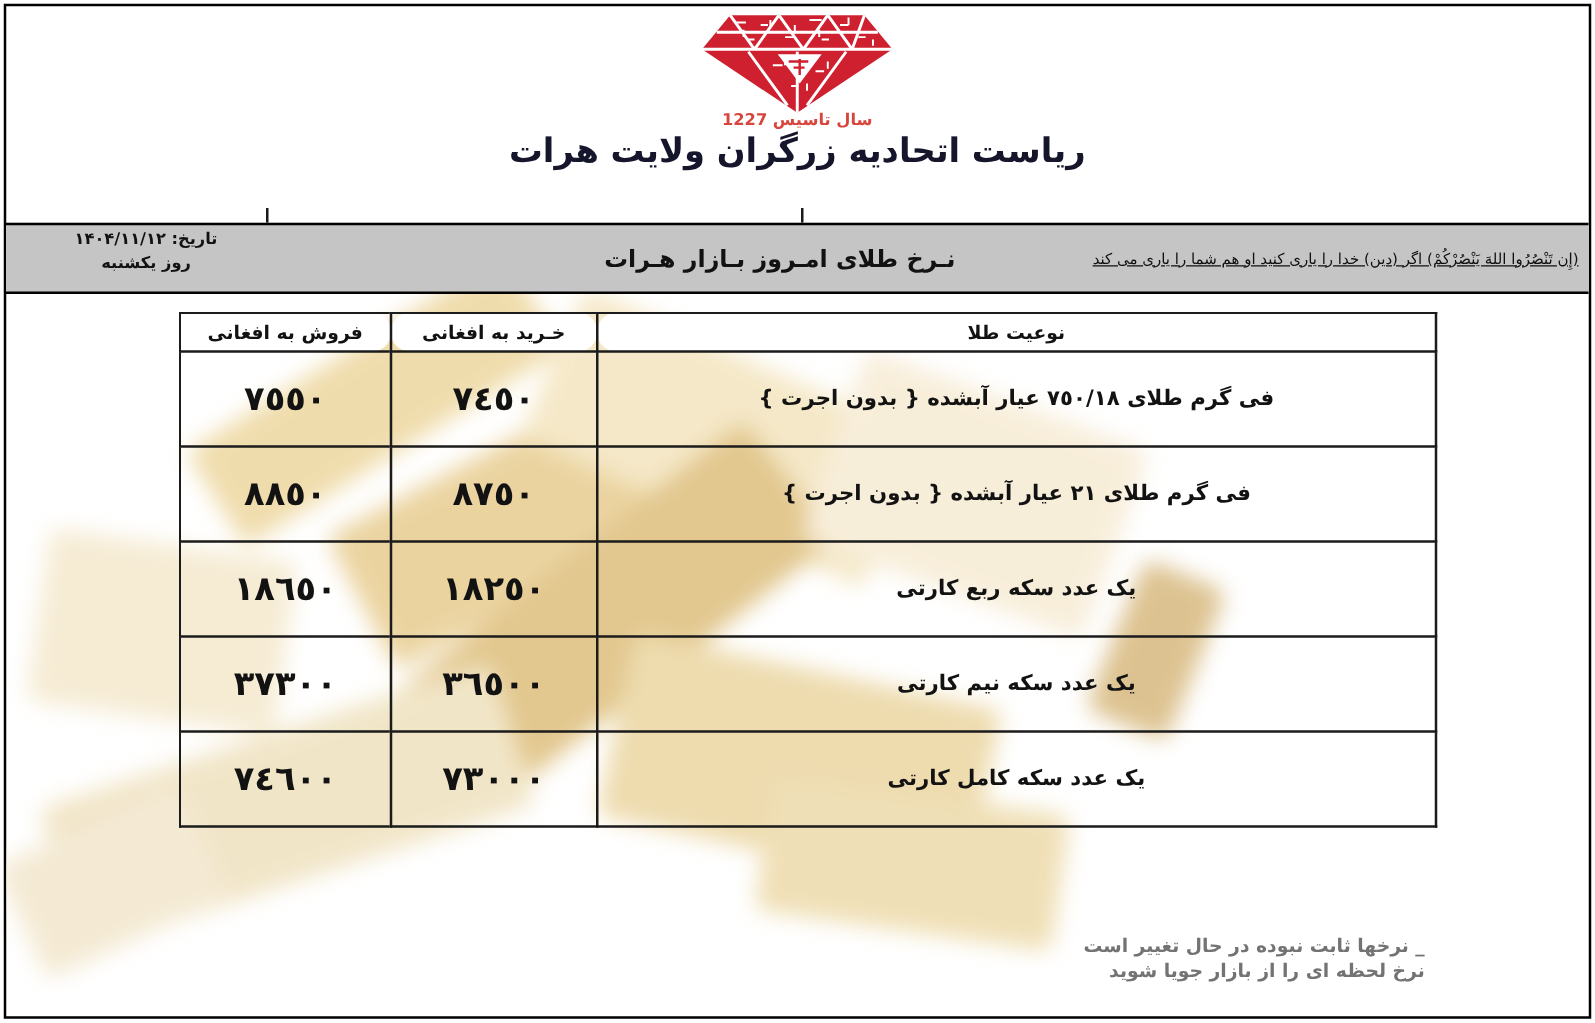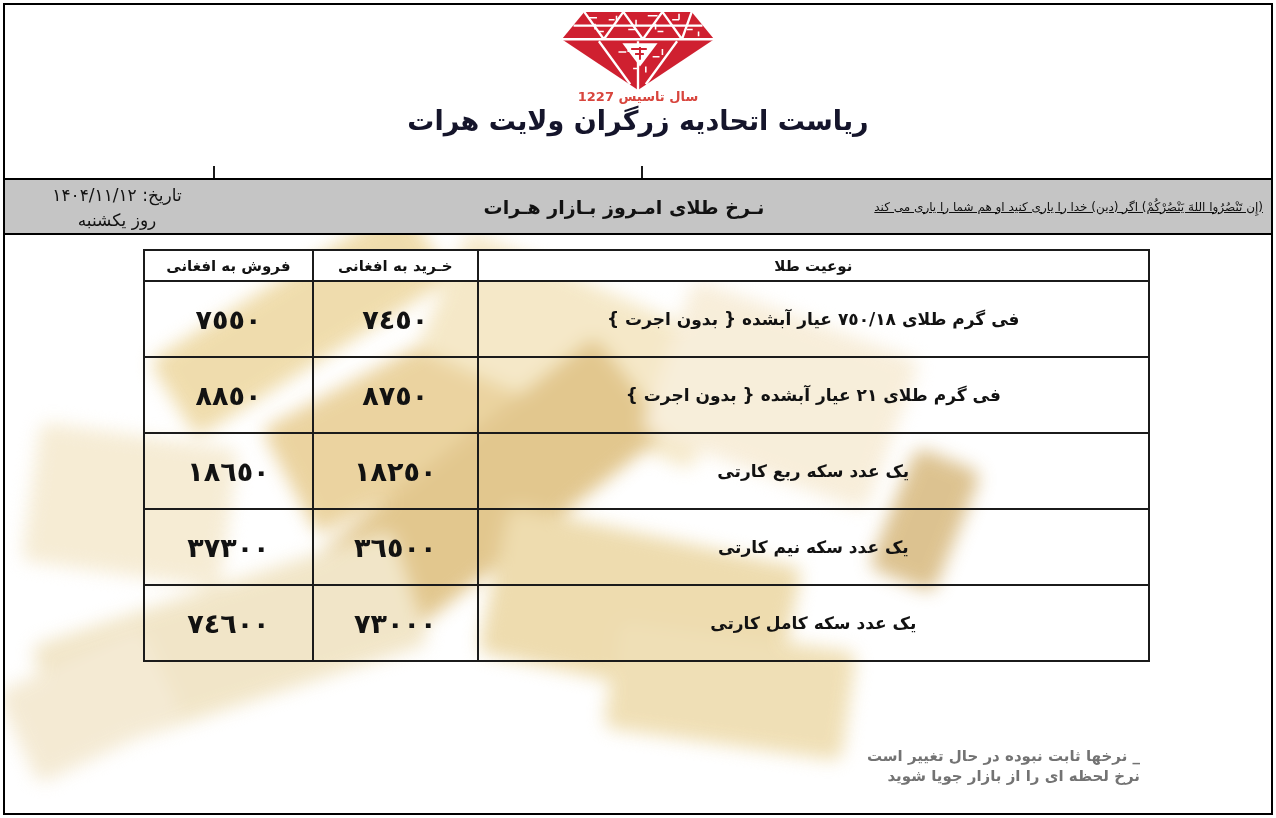--- a/index.html
+++ b/index.html
@@ -22,21 +22,21 @@
              font-size:27px;font-weight:700;color:#15152b;letter-spacing:.5px;}
 
   
   .tick{position:absolute;width:2px;height:12px;background:#1a1a1a;top:161px;}
   .tick.t1{left:208px;} .tick.t2{left:636px;}
 
   
   .info-bar{position:absolute;left:0;right:0;top:173px;height:57px;
             background:var(--bar-gray);border-top:2px solid #000;border-bottom:2px solid #000;}
   .date-block{position:absolute;right:auto;left:8px;top:3px;width:208px;text-align:center;
-              font-weight:400;font-size:17px;line-height:1.45;direction:rtl;}
+              font-weight:700;font-size:13px;line-height:1.45;direction:rtl;}
   .bar-title{position:absolute;left:0;right:0;top:0;height:100%;display:flex;align-items:center;justify-content:center;
              transform:translateX(-14px);font-weight:700;font-size:19px;direction:rtl;}
   .bar-quote{position:absolute;right:8px;top:0;height:100%;display:flex;align-items:center;
              font-size:12px;direction:rtl;white-space:nowrap;color:#101010;text-decoration:underline;}
 
   
   .watermark{position:absolute;left:5px;top:250px;width:910px;height:520px;
              filter:blur(9px);opacity:.9;pointer-events:none;}
   .watermark .s{position:absolute;border-radius:10px;}
   .w1{left:140px;top:20px;width:300px;height:90px;transform:rotate(-32deg);background:#eed9a4;}
@@ -48,21 +48,21 @@
   .w7{left:30px;top:330px;width:380px;height:120px;transform:rotate(-18deg);background:#f0e3c2;}
   .w8{left:600px;top:380px;width:240px;height:110px;transform:rotate(8deg);background:#eedcae;}
   .w9{left:650px;top:60px;width:240px;height:160px;transform:rotate(20deg);background:#f7ecd6;}
   .w10{left:880px;top:200px;width:70px;height:130px;transform:rotate(22deg);background:#d9bc84;}
   .w11{left:0px;top:400px;width:160px;height:100px;transform:rotate(-25deg);background:#f3e8cf;}
 
   
   table.rates{position:absolute;left:138px;top:244px;width:1007px;border-collapse:collapse;
               direction:rtl;background:transparent;}
   table.rates th, table.rates td{border:2px solid #1b1b1b;text-align:center;vertical-align:middle;}
-  table.rates th{height:31px;font-size:15px;font-weight:700;background:#fff;}
+  table.rates th{height:31px;font-size:15px;font-weight:700;background:#fff;border-radius:15px;}
   table.rates td{height:76px;background:transparent;}
   td.type-cell{font-size:17px;font-weight:700;}
   td.num-cell{font-size:27px;font-weight:700;letter-spacing:1px;}
 
   
   .footer-notes{position:absolute;right:131px;top:741px;text-align:right;direction:rtl;
                 font-size:15px;font-weight:700;line-height:1.35;color:#737373;}
   .footer-notes .n2{padding-left:14px;}
 </style>
 </head>

